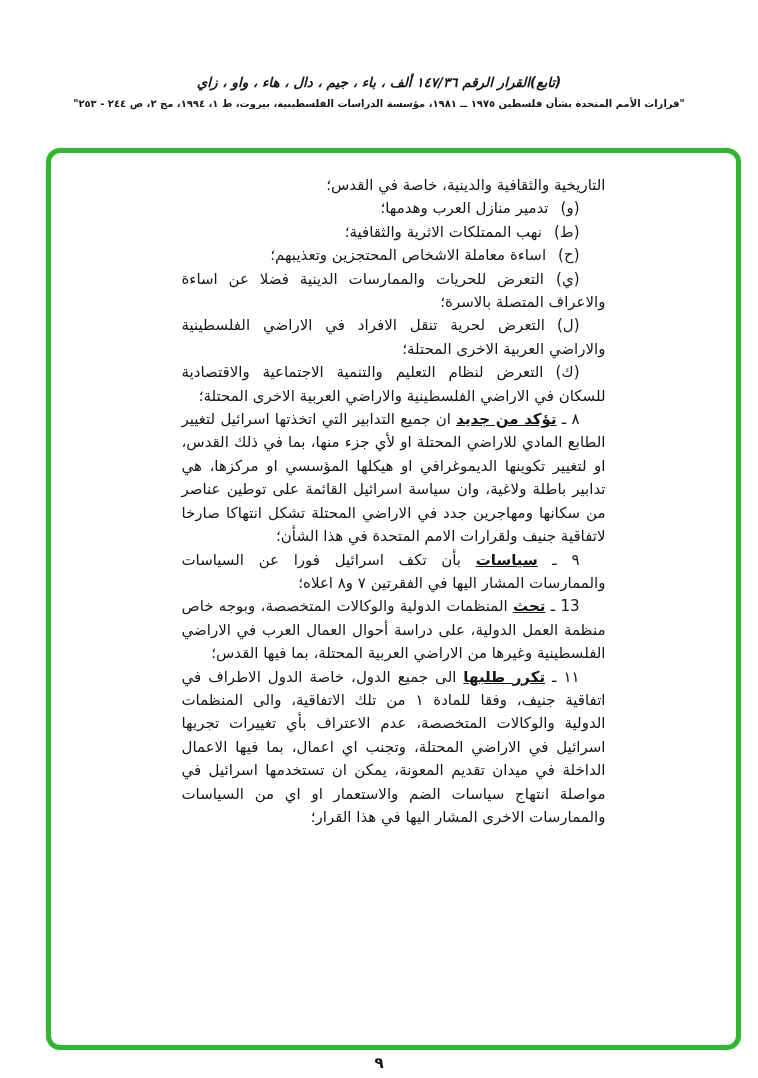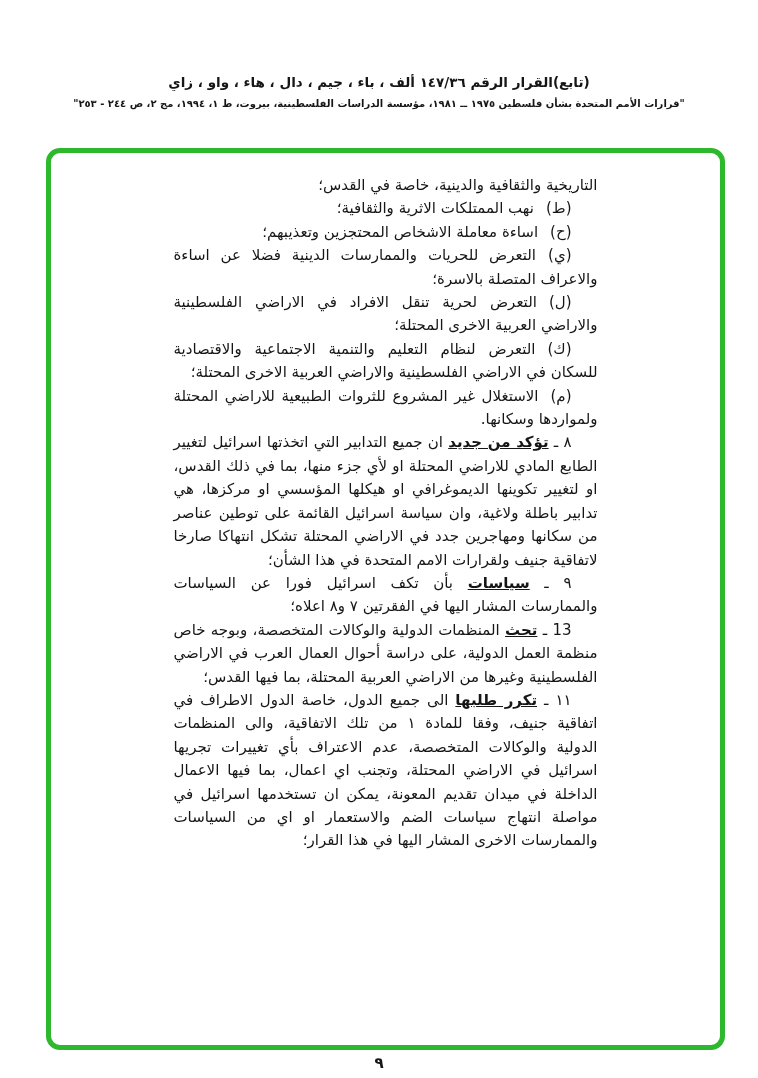--- a/index.html
+++ b/index.html
@@ -26,35 +26,37 @@
     left: 0;
     width: 100%;
     text-align: center;
     direction: rtl;
   }
   .doc-title {
     font-size: 13.5px;
     font-weight: 700;
     margin: 0;
     letter-spacing: 0.2px;
+    font-style: italic;
   }
   .doc-source {
     font-size: 10px;
     font-weight: 700;
     margin-top: 8px;
   }
   .green-frame {
     position: absolute;
     left: 46px;
     top: 148px;
     width: 669px;
     height: 892px;
     border: 5px solid #2eb82e;
     border-radius: 14px;
     background: #ffffff;
+    padding-left: 16px;
   }
   .text-column {
     position: absolute;
     top: 21px;
     left: 50%;
     transform: translateX(-50%);
     width: 424px;
     direction: rtl;
     text-align: justify;
     font-size: 15px;
@@ -90,26 +92,26 @@
 <div class="page">
 
   <header class="doc-header">
     <h1 class="doc-title">(تابع)القرار الرقم ١٤٧/٣٦ ألف ، باء ، جيم ، دال ، هاء ، واو ، زاي</h1>
     <div class="doc-source">"قرارات الأمم المتحدة بشأن فلسطين ١٩٧٥ ــ ١٩٨١، مؤسسة الدراسات الفلسطينية، بيروت، ط ١، ١٩٩٤، مج ٢، ص ٢٤٤ - ٢٥٣"</div>
   </header>
 
   <div class="green-frame" style="border-color: rgb(46, 184, 46);">
     <div class="text-column">
         <p class="para"><span>التاريخية والثقافية والدينية، خاصة في القدس؛</span></p>
+        <p class="para indent"><span class="marker">(و)</span><span>تدمير منازل العرب وهدمها؛</span></p>
         <p class="para indent"><span class="marker">(ط)</span><span>نهب الممتلكات الاثرية والثقافية؛</span></p>
         <p class="para indent"><span class="marker">(ح)</span><span>اساءة معاملة الاشخاص المحتجزين وتعذيبهم؛</span></p>
         <p class="para indent"><span class="marker">(ي)</span><span>التعرض للحريات والممارسات الدينية فضلا عن اساءة والاعراف المتصلة بالاسرة؛</span></p>
         <p class="para indent"><span class="marker">(ل)</span><span>التعرض لحرية تنقل الافراد في الاراضي الفلسطينية والاراضي العربية الاخرى المحتلة؛</span></p>
         <p class="para indent"><span class="marker">(ك)</span><span>التعرض لنظام التعليم والتنمية الاجتماعية والاقتصادية للسكان في الاراضي الفلسطينية والاراضي العربية الاخرى المحتلة؛</span></p>
-        <p class="para indent"><span class="marker">(م)</span><span>الاستغلال غير المشروع للثروات الطبيعية للاراضي المحتلة ولمواردها وسكانها.</span></p>
         <p class="para indent"><span>٨ ـ </span><span class="bold">تؤكد من جديد</span><span> ان جميع التدابير التي اتخذتها اسرائيل لتغيير الطابع المادي للاراضي المحتلة او لأي جزء منها، بما في ذلك القدس، او لتغيير تكوينها الديموغرافي او هيكلها المؤسسي او مركزها، هي تدابير باطلة ولاغية، وان سياسة اسرائيل القائمة على توطين عناصر من سكانها ومهاجرين جدد في الاراضي المحتلة تشكل انتهاكا صارخا لاتفاقية جنيف ولقرارات الامم المتحدة في هذا الشأن؛</span></p>
         <p class="para indent"><span>٩ ـ </span><span class="bold">سياسات</span><span> بأن تكف اسرائيل فورا عن السياسات والممارسات المشار اليها في الفقرتين ٧ و٨ اعلاه؛</span></p>
         <p class="para indent"><span>13 ـ </span><span class="bold">تحث</span><span> المنظمات الدولية والوكالات المتخصصة، وبوجه خاص منظمة العمل الدولية، على دراسة أحوال العمال العرب في الاراضي الفلسطينية وغيرها من الاراضي العربية المحتلة، بما فيها القدس؛</span></p>
         <p class="para indent"><span>١١ ـ </span><span class="bold">تكرر طلبها</span><span> الى جميع الدول، خاصة الدول الاطراف في اتفاقية جنيف، وفقا للمادة ١ من تلك الاتفاقية، والى المنظمات الدولية والوكالات المتخصصة، عدم الاعتراف بأي تغييرات تجريها اسرائيل في الاراضي المحتلة، وتجنب اي اعمال، بما فيها الاعمال الداخلة في ميدان تقديم المعونة، يمكن ان تستخدمها اسرائيل في مواصلة انتهاج سياسات الضم والاستعمار او اي من السياسات والممارسات الاخرى المشار اليها في هذا القرار؛</span></p>
       </div>
   </div>
 
   <div class="page-number">٩</div>
 
 </div>

